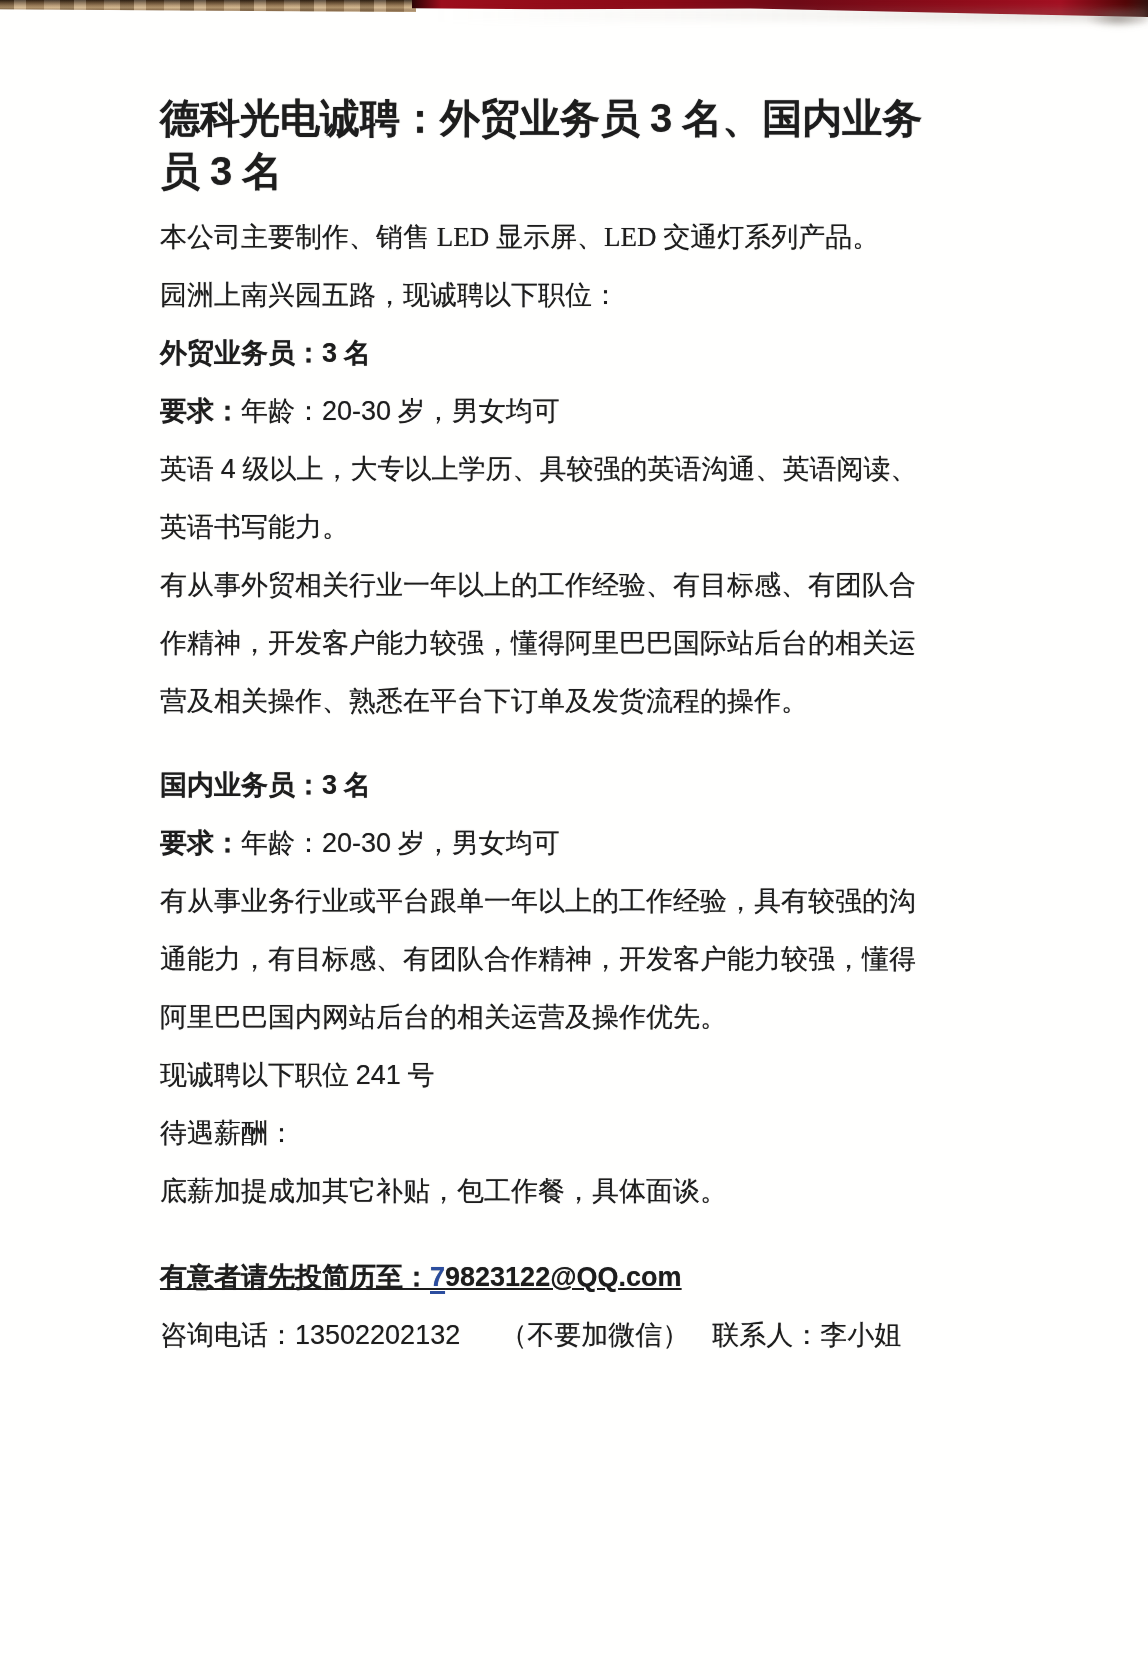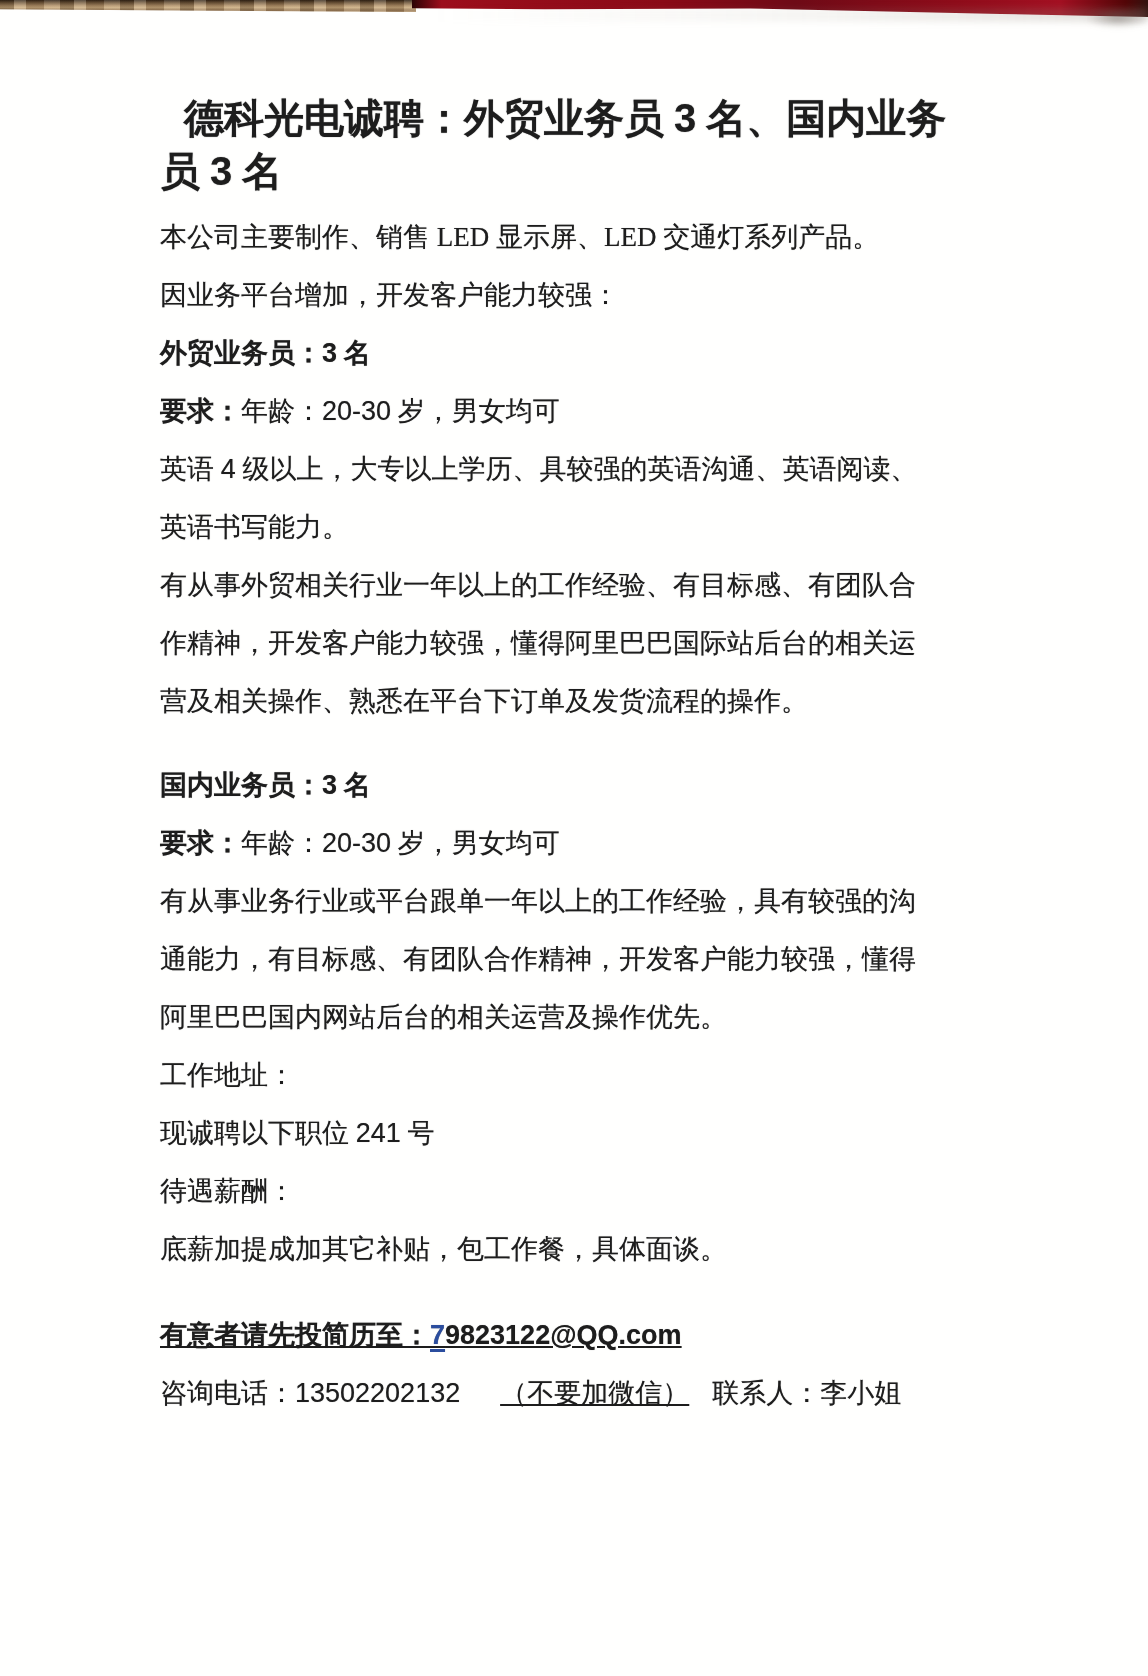--- a/index.html
+++ b/index.html
@@ -42,52 +42,51 @@
   
   .content{position:absolute;left:160px;top:0;width:810px;}
   .line{
     font-size:27px;line-height:58px;white-space:nowrap;
     text-shadow:0 0 .7px rgba(25,25,25,.55);
   }
   .line.title{
     font-size:40px;line-height:53px;font-weight:700;
     text-shadow:0 0 1px rgba(15,15,15,.6);
   }
-  .line.title:first-child{margin-top:92px;text-align:center;}
+  .line.title:first-child{margin-top:92px;}
   .line.first-body{margin-top:10px;}
   .b{font-weight:700;}
   .sans{font-family:"Liberation Sans","DejaVu Sans",sans-serif;}
   .blue{color:var(--link,#2b4d9e);}
   .u{text-decoration:underline;text-decoration-thickness:3px;text-underline-offset:5px;}
 </style>
 </head>
 <body>
 
 <div class="photo">
   <div class="wood"></div>
   <div class="red-edge"></div>
   <div class="strip-shadow"></div>
   <div class="smudge"></div>
   <div class="content">
       <div class="line title"><span class="">德科光电诚聘：外贸业务员 </span><span class="sans">3</span><span class=""> 名、国内业务</span></div>
       <div class="line title"><span class="">员 </span><span class="sans">3</span><span class=""> 名</span></div>
       <div class="line first-body"><span class="">本公司主要制作、销售 LED 显示屏、LED 交通灯系列产品。</span></div>
-      <div class="line"><span class="">因业务平台增加，开发客户能力较强：</span></div>
+      <div class="line"><span class="">园洲上南兴园五路，现诚聘以下职位：</span></div>
       <div class="line"><span class="b">外贸业务员：</span><span class="b sans">3</span><span class="b"> 名</span></div>
       <div class="line"><span class="b">要求：</span><span class="">年龄：</span><span class="sans">20-30</span><span class=""> 岁，男女均可</span></div>
       <div class="line"><span class="">英语 </span><span class="sans">4</span><span class=""> 级以上，大专以上学历、具较强的英语沟通、英语阅读、</span></div>
       <div class="line"><span class="">英语书写能力。</span></div>
       <div class="line"><span class="">有从事外贸相关行业一年以上的工作经验、有目标感、有团队合</span></div>
       <div class="line"><span class="">作精神，开发客户能力较强，懂得阿里巴巴国际站后台的相关运</span></div>
       <div class="line"><span class="">营及相关操作、熟悉在平台下订单及发货流程的操作。</span></div>
       <div class="line" style="margin-top: 26px;"><span class="b">国内业务员：</span><span class="b sans">3</span><span class="b"> 名</span></div>
       <div class="line"><span class="b">要求：</span><span class="">年龄：</span><span class="sans">20-30</span><span class=""> 岁，男女均可</span></div>
       <div class="line"><span class="">有从事业务行业或平台跟单一年以上的工作经验，具有较强的沟</span></div>
       <div class="line"><span class="">通能力，有目标感、有团队合作精神，开发客户能力较强，懂得</span></div>
       <div class="line"><span class="">阿里巴巴国内网站后台的相关运营及操作优先。</span></div>
-      <div class="line"><span class="">工作地址：</span></div>
       <div class="line"><span class="">现诚聘以下职位 </span><span class="sans">241</span><span class=""> 号</span></div>
       <div class="line"><span class="">待遇薪酬：</span></div>
       <div class="line"><span class="">底薪加提成加其它补贴，包工作餐，具体面谈。</span></div>
       <div class="line" style="margin-top: 28px; text-decoration: underline;"><span class="b">有意者请先投简历至：</span><span class="b sans blue u">7</span><span class="b sans">9823122@QQ.com</span></div>
-      <div class="line"><span class="">咨询电话：</span><span class="sans">13502202132</span><span class="" style="margin-left: 40px; text-decoration: underline;">（不要加微信）</span><span class="" style="margin-left: 23px;">联系人：李小姐</span></div>
+      <div class="line"><span class="">咨询电话：</span><span class="sans">13502202132</span><span class="" style="margin-left: 40px;">（不要加微信）</span><span class="" style="margin-left: 23px;">联系人：李小姐</span></div>
     </div>
 </div>
 
 </body></html>

